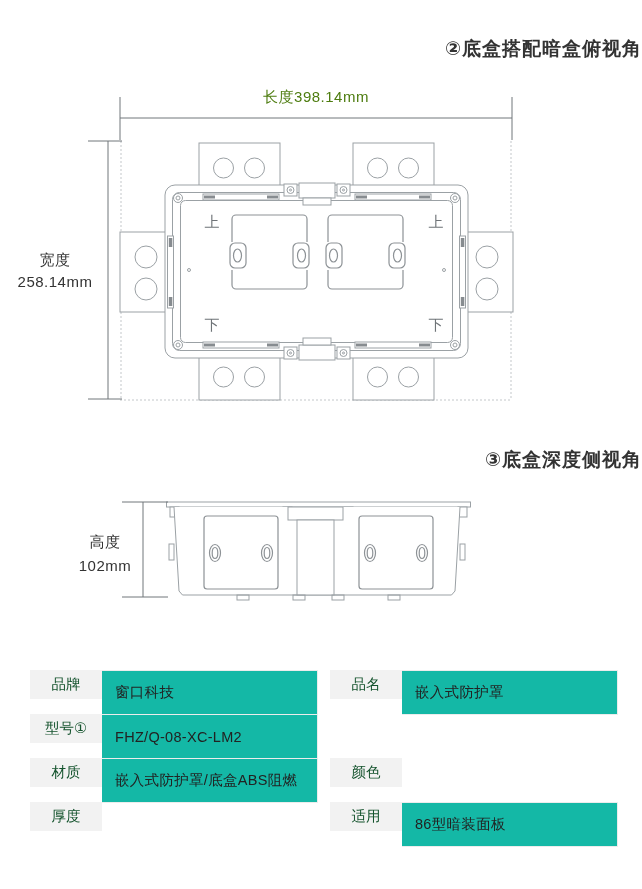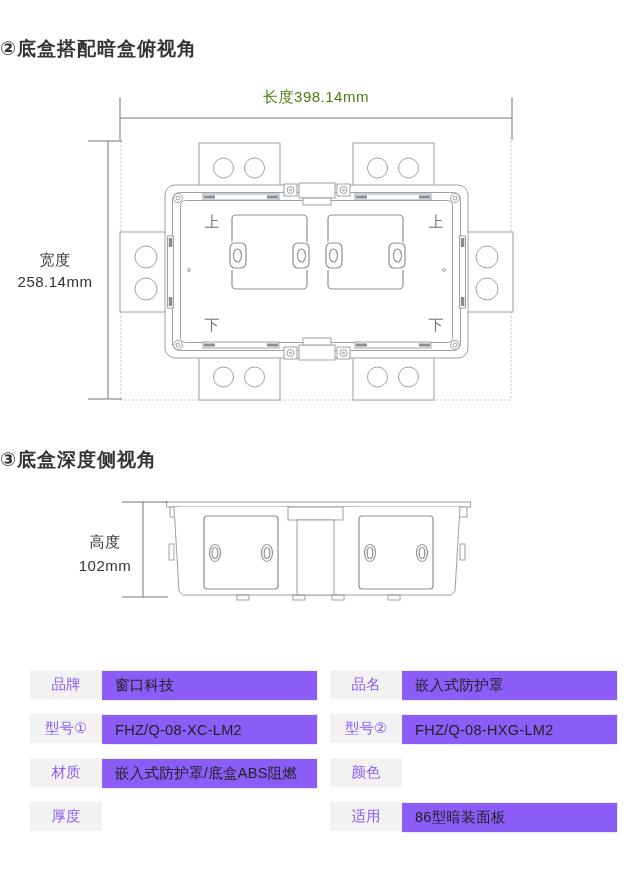--- a/index.html
+++ b/index.html
@@ -5,21 +5,21 @@
   * { margin: 0; padding: 0; box-sizing: border-box; }
   html, body {
     width: 642px; height: 889px;
     background: #ffffff;
     font-family: "Liberation Sans", "DejaVu Sans", sans-serif;
     position: relative;
     overflow: hidden;
   }
   .abs { position: absolute; }
   .section-title {
-    width: 642px; text-align: left;
+    width: 642px; text-align: right;
     font-size: 19px; font-weight: 600; color: #333333;
     letter-spacing: 1px;
   }
   .dim-label-h {
     left: 120px; width: 392px; text-align: center;
     font-size: 15px; color: #4d7c0f; letter-spacing: 0.5px;
   }
   svg { position: absolute; left: 0; display: block; }
   svg text {
     font-family: "Liberation Sans", "DejaVu Sans", sans-serif;
@@ -29,24 +29,24 @@
 
   
   .spec-col { position: absolute; width: 288px; }
   .spec-row {
     position: absolute; left: 0; width: 288px; height: 29px;
     display: flex; flex-direction: row;
   }
   .spec-label {
     width: 72px; height: 29px; background: #f2f2f2;
     display: flex; align-items: center; justify-content: center;
-    font-size: 14.5px; color: #8b5cf6;
+    font-size: 14.5px; color: #14532d;
   }
   .spec-value {
-    flex: 1; height: 31px; background: #8b5cf6;
+    flex: 1; height: 45px; background: #14b8a6;
     border: 1px solid #ececec; border-left: none;
     display: flex; align-items: center;
     padding-left: 13px;
     font-size: 14.5px; color: #222222; letter-spacing: 0.3px;
     white-space: nowrap;
   }
 </style>
 </head>
 <body>
 
@@ -249,24 +249,20 @@
   <div class="spec-row" style="top:132px">
     <div class="spec-label">厚度</div>
   </div>
 </div>
 
 <div class="spec-col" style="left:330px; top:670px; height:162px">
   <div class="spec-row" style="top:0">
     <div class="spec-label">品名</div>
     <div class="spec-value">嵌入式防护罩</div>
   </div>
-  <div class="spec-row" style="top:44px">
-    <div class="spec-label">型号②</div>
-    <div class="spec-value">FHZ/Q-08-HXG-LM2</div>
-  </div>
   <div class="spec-row" style="top:88px">
     <div class="spec-label">颜色</div>
   </div>
   <div class="spec-row" style="top:132px">
     <div class="spec-label">适用</div>
     <div class="spec-value">86型暗装面板</div>
   </div>
 </div>
 
 </body></html>

